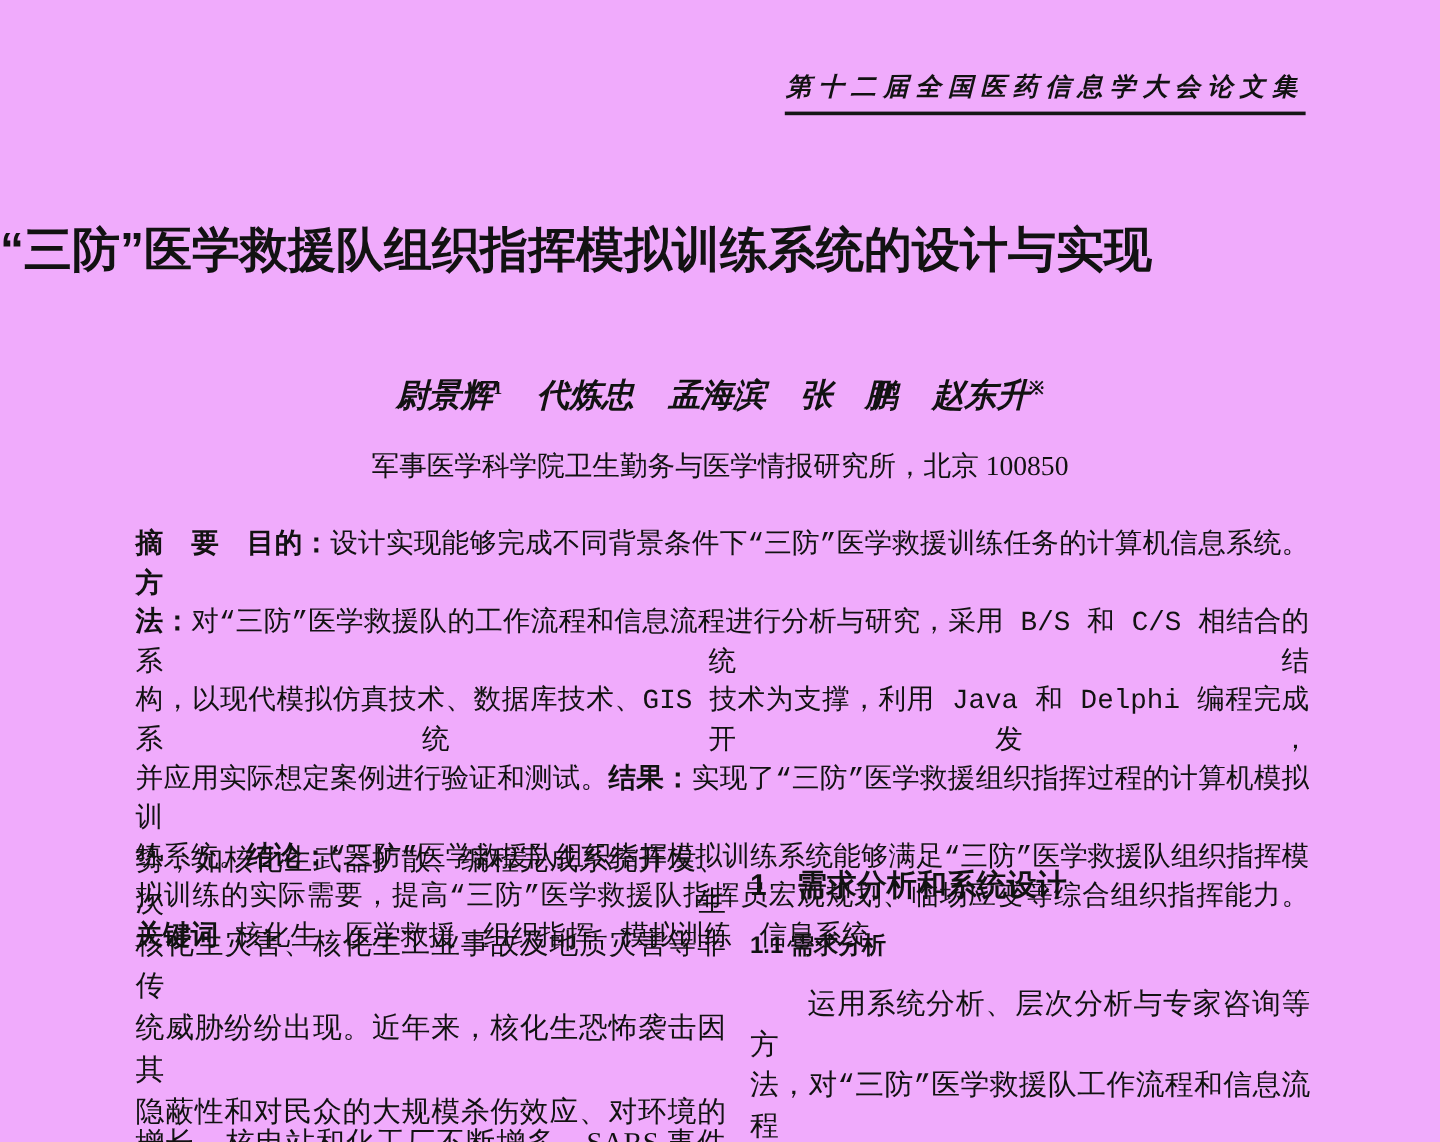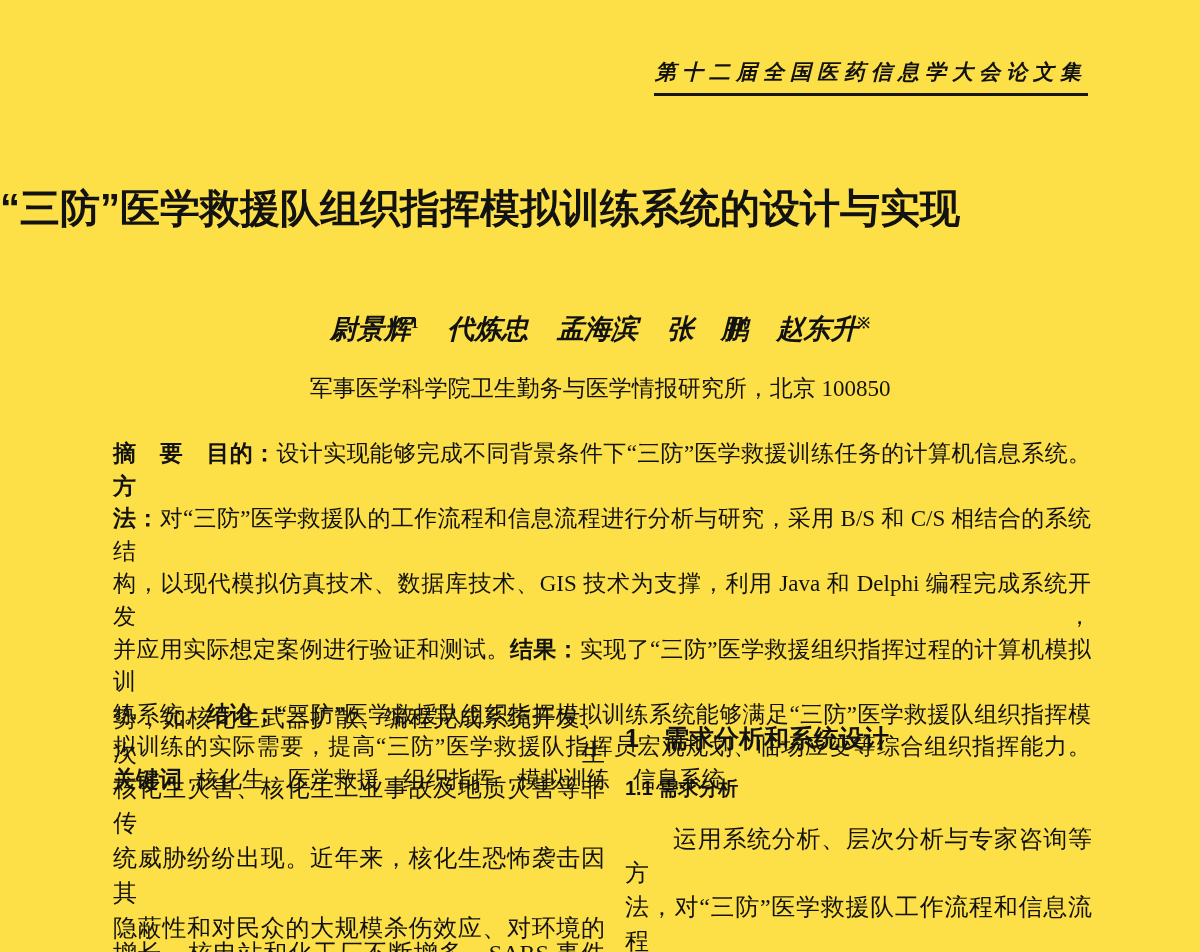--- a/index.html
+++ b/index.html
@@ -1,17 +1,17 @@
 <!DOCTYPE html>
 <html><head>
 <meta charset="utf-8">
 <style>
   html,body{margin:0;padding:0;background:#ffffff;}
   .page{
-    position:relative;width:1200px;height:952px;background:#fde047;
+    position:relative;width:1200px;height:952px;background:#f0abfc;
     overflow:hidden;color:#121212;
     font-family:"Liberation Serif","DejaVu Serif",serif;
   }
   
   .hdr{position:absolute;top:58px;right:112px;text-align:right;}
   .hdr-inner{
     display:inline-block;font-style:italic;font-weight:bold;
     font-size:21px;letter-spacing:6px;padding:0 1px 7px 1px;
     border-bottom:3px solid #161616;
   }
@@ -26,21 +26,21 @@
     position:absolute;top:311px;left:0;width:100%;text-align:center;
     font-style:italic;font-weight:bold;font-size:27px;
   }
   .author{margin:0 11px;white-space:nowrap;}
   .author sup{font-size:15px;font-style:normal;}
   
   .affil{position:absolute;top:373px;left:0;width:100%;text-align:center;font-size:23px;}
   
   .abstract{position:absolute;top:438px;left:113px;width:978px;font-size:23px;line-height:32.6px;}
   .aline{min-height:32.6px;}
-  .jl{text-align:justify;text-align-last:justify;text-justify:inter-character;}
+  .jl{text-align:justify;text-align-last:justify;text-justify:inter-character;font-family:Liberation Mono, monospace;}
   .b{font-weight:bold;}
   .kw-items{margin-left:14px;}
   
   .col-left{position:absolute;top:701px;left:113px;width:492px;font-size:24px;line-height:35px;}
   .col-left .bline,.col-right .bline{min-height:35px;}
   .ind{text-indent:48px;}
   .partial-line{position:absolute;top:941px;left:113px;width:492px;font-size:24px;line-height:24px;
     text-align:justify;text-align-last:justify;text-justify:inter-character;}
   .col-right{position:absolute;top:700px;left:625px;width:467px;font-size:24px;}
   .sec-h1{margin:22px 0 0 0;font-size:25px;line-height:33px;font-weight:bold;

